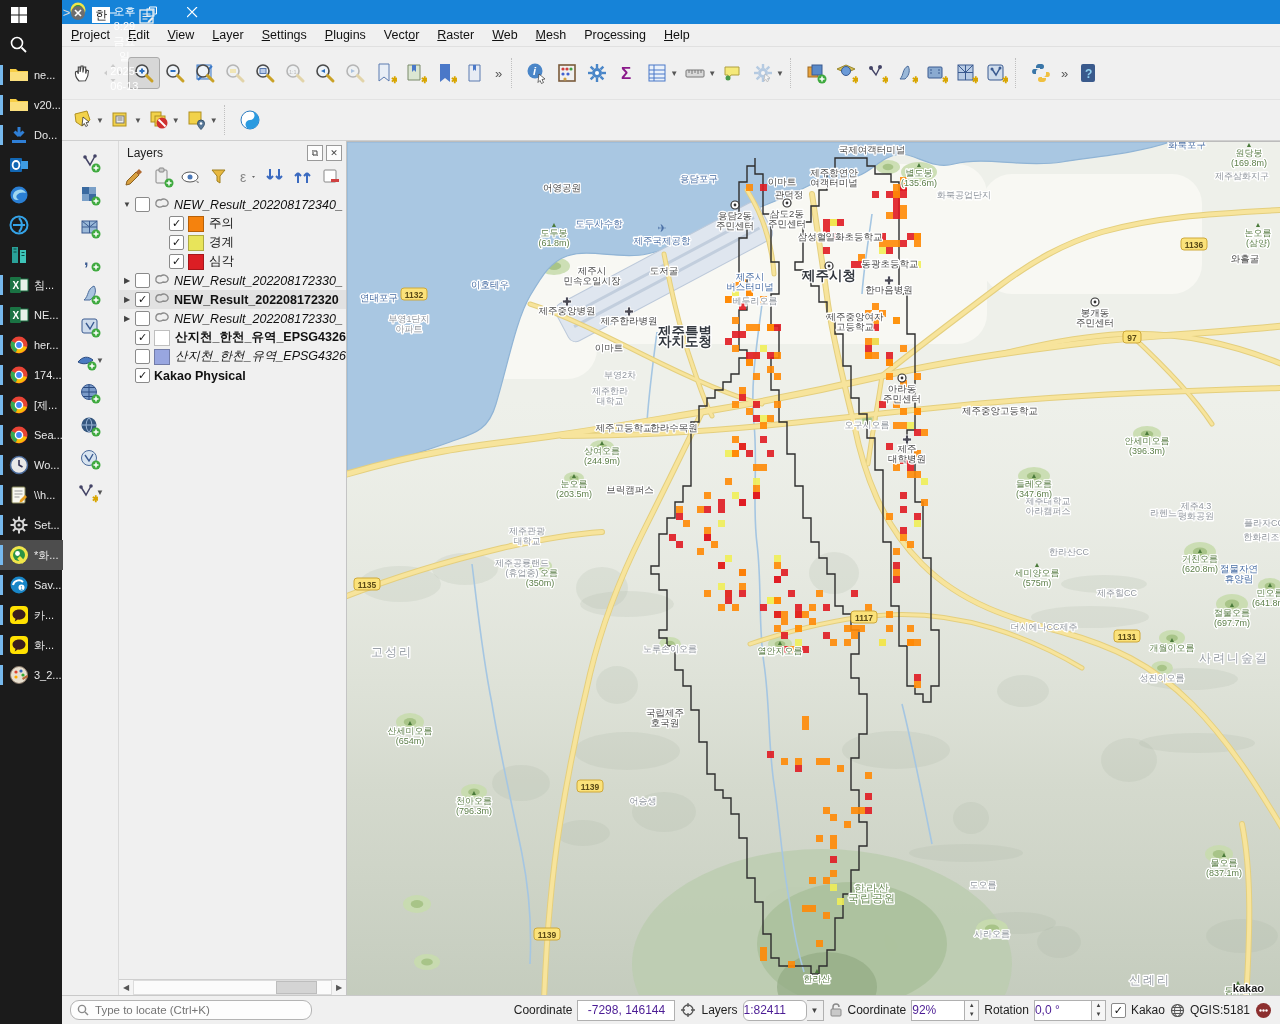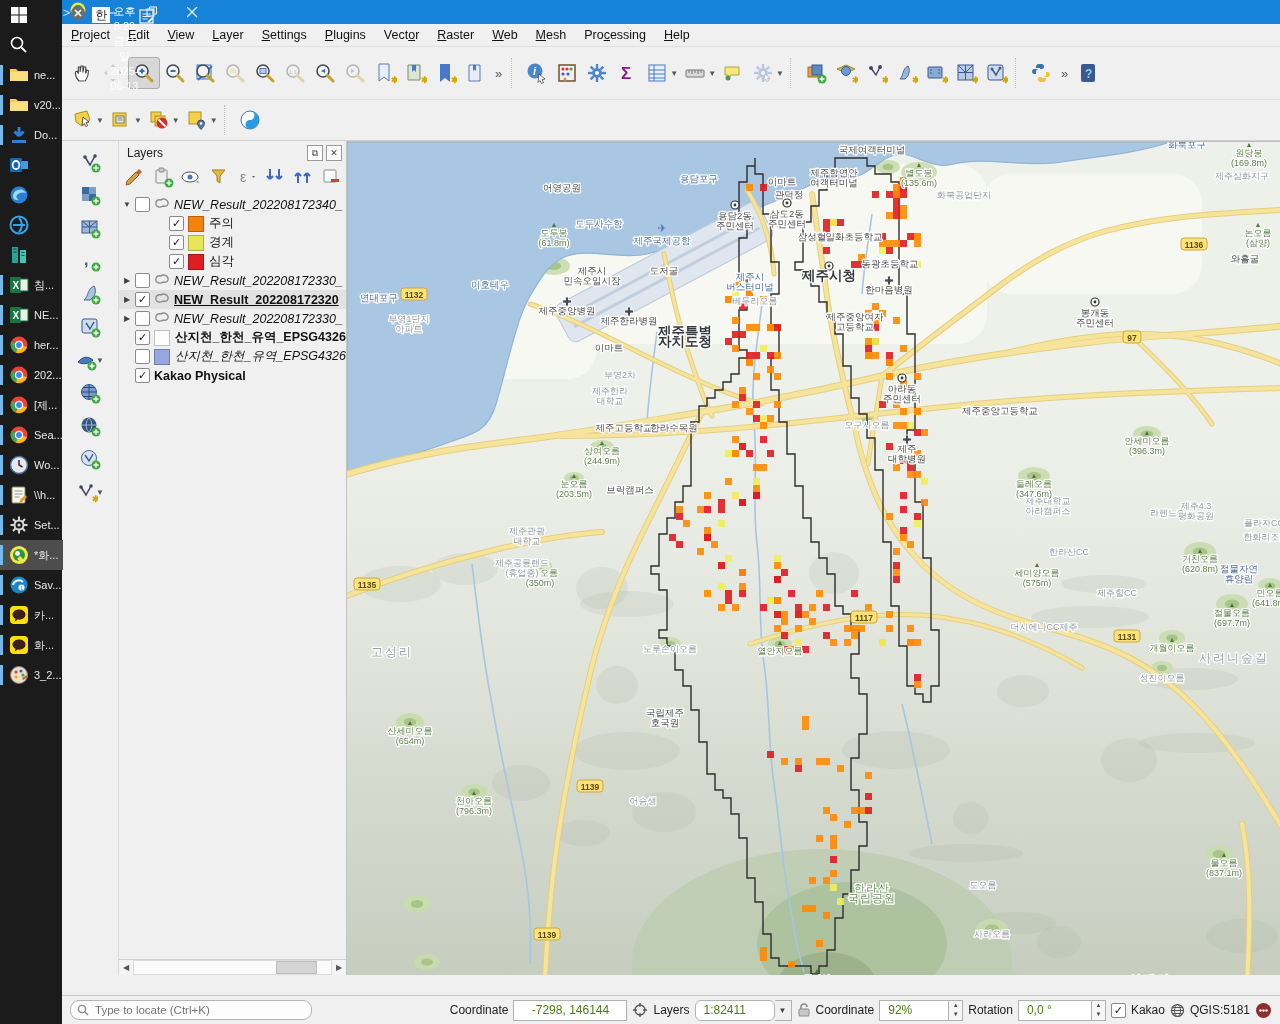--- a/index.html
+++ b/index.html
@@ -53,48 +53,48 @@
   .trow{height:19px;display:flex;align-items:center;position:relative;}
   .trow.selected{background:#e2e2e2;}
   .texp{width:16px;text-align:center;font-size:8px;color:#444;flex:0 0 auto;}
   .tcheck{width:13px;height:13px;background:#fff;border:1px solid #8a8a8a;border-radius:2px;margin-right:4px;
     font-size:11px;line-height:12px;text-align:center;color:#111;flex:0 0 auto;}
   .tswatch{width:14px;height:14px;margin-right:5px;flex:0 0 auto;border:1px solid rgba(0,0,0,.25);}
   .tlyr{margin-right:4px;flex:0 0 auto;}
   .tlabel2{white-space:nowrap;}
   .italic .tlabel2{font-style:italic;}
   .bold .tlabel2{font-weight:bold;}
-  .underline .tlabel2{text-decoration:underline;}
+  .underline .tlabel2{}
   .hscroll{height:15px;border-top:1px solid #cfcfcf;display:flex;align-items:center;background:#f4f4f4;}
   .hs-arrow{width:14px;height:14px;font-size:8px;color:#555;display:flex;align-items:center;justify-content:center;}
   .hs-track{flex:1;height:13px;background:#fbfbfb;border:1px solid #dcdcdc;position:relative;}
   .hs-thumb{position:absolute;top:0;height:11px;background:#d4d4d4;border:1px solid #bdbdbd;}
   
   .map{flex:1;position:relative;background:#eef0ea;overflow:hidden;border-top:1px solid #bcbcbc;}
   .map svg{position:absolute;left:0;top:0;}
   text.ml{paint-order:stroke;stroke:#ffffff;stroke-width:2.6px;stroke-linejoin:round;}
   .lab-poi{fill:#4a4a4a;font-size:9.5px;}
   .lab-town{fill:#9aa0a8;font-size:12px;letter-spacing:2px;}
   .lab-town2{fill:#8f959d;font-size:9px;}
   .lab-blue{fill:#4a6fa5;font-size:9.5px;}
   .lab-peak{fill:#5d7f49;font-size:9px;}
   .lab-big{fill:#33383f;font-size:13.5px;font-weight:bold;}
   .lab-cityhall{fill:#33383f;font-size:13.5px;font-weight:bold;}
   .lab-park{fill:#6d8f59;font-size:11px;letter-spacing:1px;}
   .lab-attr{fill:#222;font-size:11px;font-weight:bold;stroke-width:2px;}
   
   .statusbar{height:28px;display:flex;align-items:center;background:#f0f0f0;border-top:1px solid #c9c9c9;
-    font-size:12px;color:#222;padding:0 8px;gap:5px;flex:0 0 auto;margin-top:20px;}
+    font-size:12px;color:#222;padding:0 8px;gap:5px;flex:0 0 auto;}
   .locator{width:228px;height:18px;border:1px solid #b4b4b4;border-radius:9px;background:#fdfdfd;
     display:flex;align-items:center;padding:0 6px;gap:4px;}
   .locator input{border:none;outline:none;background:transparent;font-size:11.5px;color:#888;width:180px;
     font-family:"Liberation Sans",sans-serif;}
   .sb-spacer{flex:1;}
   .sb-field{height:19px;border:1px solid #b0b0b0;background:#fff;display:flex;align-items:center;
-    padding:0 8px;font-size:12px;color:#4d7c0f;}
+    padding:0 0;font-size:12px;color:#4c1d95;}
   .sb-spin{display:flex;flex-direction:column;width:13px;height:19px;border:1px solid #b0b0b0;border-left:none;background:#f6f6f6;}
   .sb-spin span{flex:1;font-size:6px;line-height:8px;text-align:center;color:#444;}
   .sb-drop{width:16px;height:19px;border:1px solid #b0b0b0;border-left:none;background:#f0f0f0;
     font-size:8px;color:#444;display:flex;align-items:center;justify-content:center;}
   .sb-check{width:13px;height:13px;border:1px solid #8a8a8a;background:#fff;border-radius:2px;
     font-size:11px;line-height:12px;text-align:center;color:#111;}
 </style>
 </head>
 <body>
 
@@ -219,21 +219,21 @@
       <div class="tb-item">
         <span class="bar"></span>
         <span class="ticon">
           <svg width="22" height="22" viewBox="0 0 22 22">
             <circle cx="11" cy="11" r="8.5" fill="#e84335"></circle>
             <path d="M11 11 L3.5 7 A8.5 8.5 0 0 0 8 18.5z" fill="#34a853"></path>
             <path d="M11 11 l8 2 a8.5 8.5 0 0 1 -11 5.5z" fill="#fbbc05"></path>
             <circle cx="11" cy="11" r="3.6" fill="#4285f4" stroke="#fff" stroke-width="1.4"></circle>
           </svg>
         </span>
-        <span class="tlabel">202...</span>
+        <span class="tlabel">174...</span>
       </div>
       <div class="tb-item">
         <span class="bar"></span>
         <span class="ticon">
           <svg width="22" height="22" viewBox="0 0 22 22">
             <circle cx="11" cy="11" r="8.5" fill="#e84335"></circle>
             <path d="M11 11 L3.5 7 A8.5 8.5 0 0 0 8 18.5z" fill="#34a853"></path>
             <path d="M11 11 l8 2 a8.5 8.5 0 0 1 -11 5.5z" fill="#fbbc05"></path>
             <circle cx="11" cy="11" r="3.6" fill="#4285f4" stroke="#fff" stroke-width="1.4"></circle>
           </svg>

